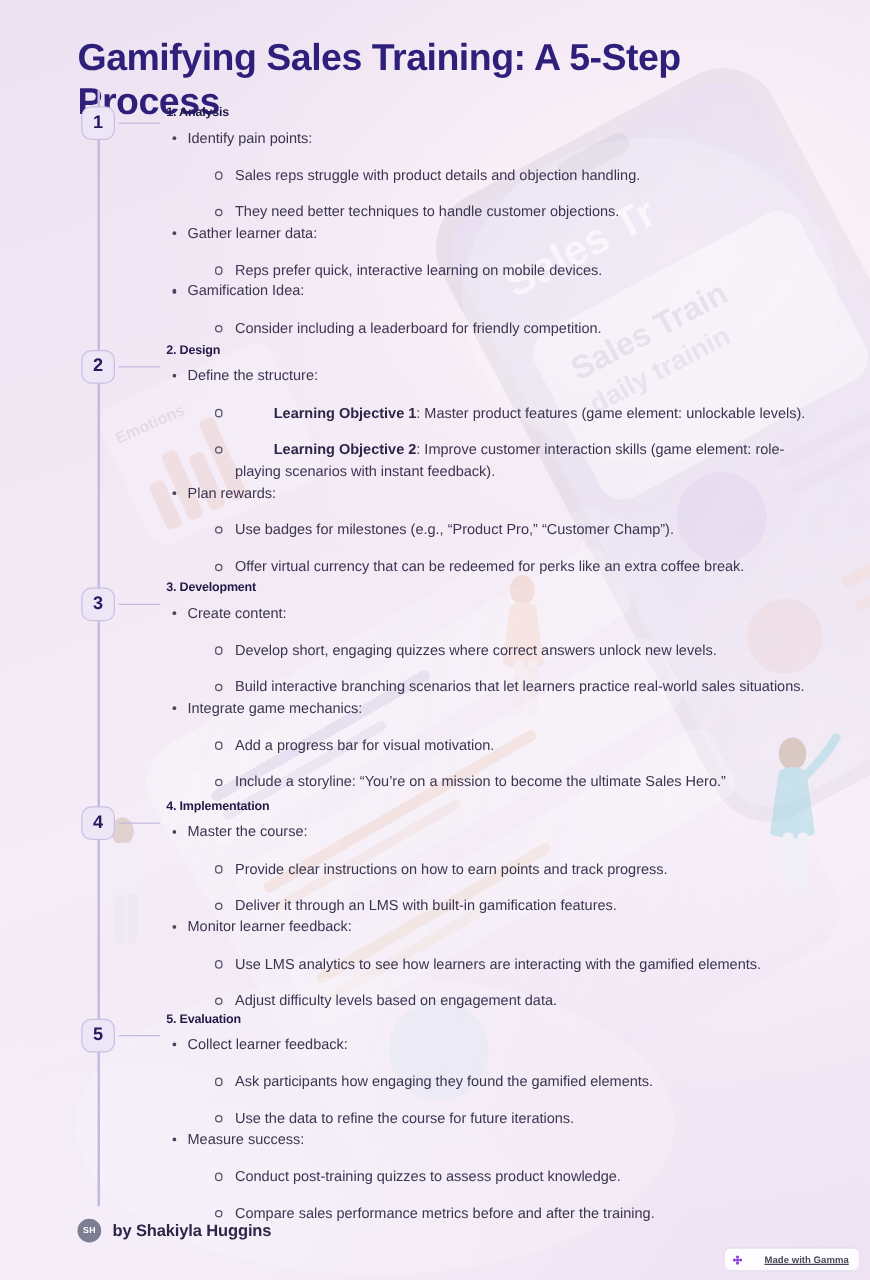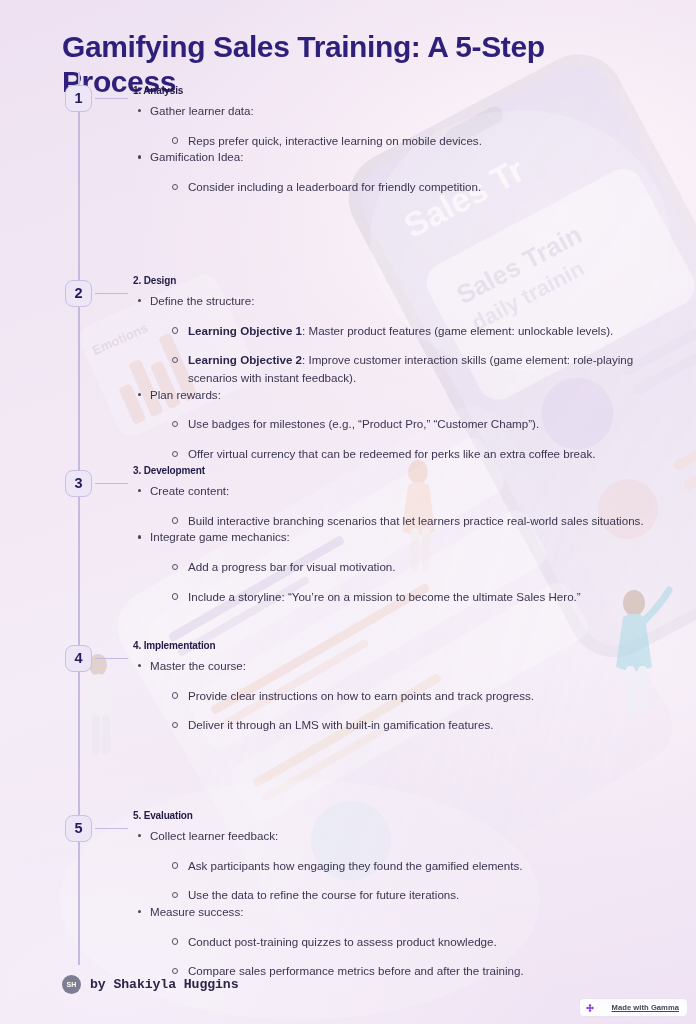--- a/index.html
+++ b/index.html
@@ -136,21 +136,21 @@
     content: "";
     position: absolute;
     left: 4px;
     top: 5.5px;
     width: 4.4px;
     height: 4.4px;
     border: 1.1px solid #55506b;
     border-radius: 50%;
   }
 
-  .l2 b { font-weight: 700; color: #2b2548; }
+  .l2 b { font-weight: 700; color: #2b2548; margin-left: 31px; }
 
   
   .footer {
     position: absolute;
     left: 62px;
     top: 975px;
     display: flex;
     align-items: center;
     gap: 9px;
   }
@@ -167,21 +167,20 @@
     align-items: center;
     justify-content: center;
     letter-spacing: 0.2px;
   }
 
   .byline {
     font-size: 13.2px;
     font-weight: 700;
     color: #2b2646;
     letter-spacing: -0.1px;
-    font-family: Liberation Mono, monospace;
   }
 
   
   .gamma {
     position: absolute;
     right: 8px;
     bottom: 7px;
     display: flex;
     align-items: center;
     gap: 18px;
@@ -290,20 +289,27 @@
 
   <div class="steps">
 
     <section class="step" style="top:85px">
       <div class="badge" style="top:0">1</div>
       <div class="connector" style="top:13px"></div>
       <div class="body">
         <div class="heading">1. Analysis</div>
         <ul class="l1">
           <li>
+            <span class="txt">Identify pain points:</span>
+            <ul class="l2">
+              <li>Sales reps struggle with product details and objection handling.</li>
+              <li>They need better techniques to handle customer objections.</li>
+            </ul>
+          </li>
+          <li>
             <span class="txt">Gather learner data:</span>
             <ul class="l2">
               <li>Reps prefer quick, interactive learning on mobile devices.</li>
             </ul>
           </li>
           <li>
             <span class="txt">Gamification Idea:</span>
             <ul class="l2">
               <li>Consider including a leaderboard for friendly competition.</li>
             </ul>
@@ -338,20 +344,21 @@
 
     <section class="step" style="top:465px">
       <div class="badge" style="top:5px">3</div>
       <div class="connector" style="top:18px"></div>
       <div class="body">
         <div class="heading">3. Development</div>
         <ul class="l1">
           <li>
             <span class="txt">Create content:</span>
             <ul class="l2">
+              <li>Develop short, engaging quizzes where correct answers unlock new levels.</li>
               <li>Build interactive branching scenarios that let learners practice real-world sales situations.</li>
             </ul>
           </li>
           <li>
             <span class="txt">Integrate game mechanics:</span>
             <ul class="l2">
               <li>Add a progress bar for visual motivation.</li>
               <li>Include a storyline: “You’re on a mission to become the ultimate Sales Hero.”</li>
             </ul>
           </li>
@@ -363,20 +370,27 @@
       <div class="badge" style="top:5px">4</div>
       <div class="connector" style="top:18px"></div>
       <div class="body">
         <div class="heading">4. Implementation</div>
         <ul class="l1">
           <li>
             <span class="txt">Master the course:</span>
             <ul class="l2">
               <li>Provide clear instructions on how to earn points and track progress.</li>
               <li>Deliver it through an LMS with built-in gamification features.</li>
+            </ul>
+          </li>
+          <li>
+            <span class="txt">Monitor learner feedback:</span>
+            <ul class="l2">
+              <li>Use LMS analytics to see how learners are interacting with the gamified elements.</li>
+              <li>Adjust difficulty levels based on engagement data.</li>
             </ul>
           </li>
         </ul>
       </div>
     </section>
 
     <section class="step" style="top:810px">
       <div class="badge" style="top:5px">5</div>
       <div class="connector" style="top:18px"></div>
       <div class="body">

